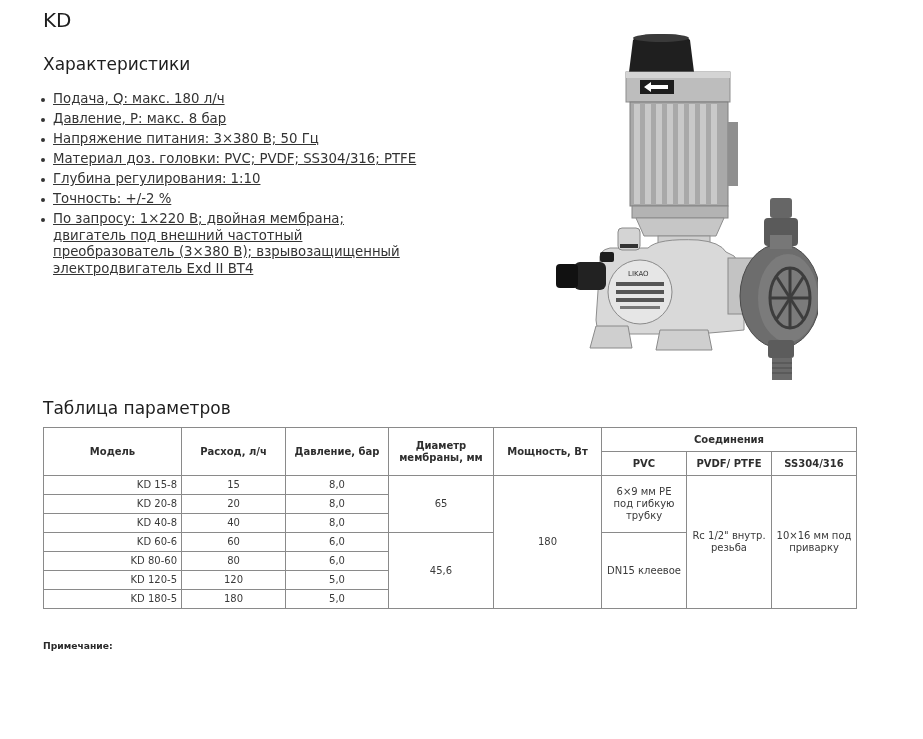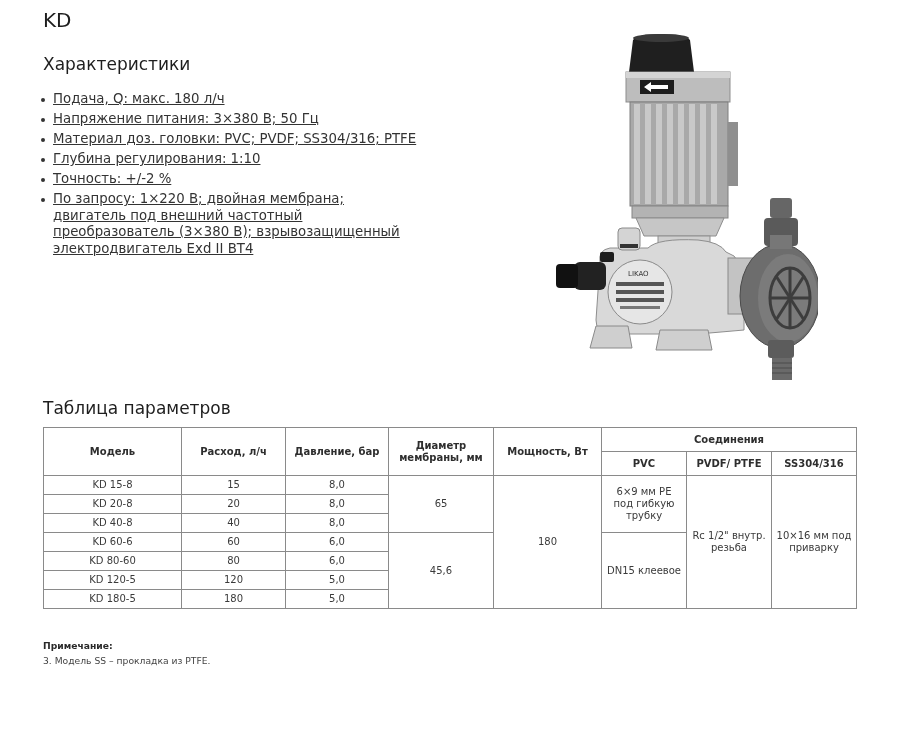--- a/index.html
+++ b/index.html
@@ -33,37 +33,38 @@
   table.params {
     position: absolute; left: 43px; top: 427px;
     border-collapse: collapse; table-layout: fixed;
     font-size: 10px; color: #3a3a3a;
   }
   table.params td, table.params th {
     border: 1.5px solid #8a8a8a; padding: 0 4px; text-align: center;
     vertical-align: middle; overflow: hidden;
   }
   table.params th { font-weight: bold; color: #2e2e2e; line-height: 12px; }
-  table.params td.model { text-align: center; }
+  table.params td.model { text-align: right; }
   table.params th.model-h { text-align: center; }
   table.params tbody td { height: 18px; line-height: 12px; }
   .notes {
     position: absolute; left: 43px; top: 638px;
     font-size: 9.2px; line-height: 15px; color: #444;
   }
   .notes .notes-title { font-weight: bold; color: #2a2a2a; }
 </style>
 </head>
 <body>
 
 <h1 class="title">KD</h1>
 
 <h2 class="section-title" id="specs-title">Характеристики</h2>
 <ul class="specs">
   <li>Подача, Q: макс. 180 л/ч</li>
+  <li>Давление, P: макс. 8 бар</li>
   <li>Напряжение питания: 3×380 В; 50 Гц</li>
   <li>Материал доз. головки: PVC; PVDF; SS304/316; PTFE</li>
   <li>Глубина регулирования: 1:10</li>
   <li>Точность: +/-2 %</li>
   <li>По запросу: 1×220 В; двойная мембрана; двигатель под внешний частотный преобразователь (3×380 В); взрывозащищенный электродвигатель Exd II BT4</li>
 </ul>
 
 <div class="product-image">
   <svg width="270" height="355" viewBox="0 0 270 355" xmlns="http://www.w3.org/2000/svg">
 
@@ -207,14 +208,13 @@
     <tr>
       <td class="model">KD 180-5</td>
       <td>180</td>
       <td>5,0</td>
     </tr>
   </tbody>
 </table>
 
 <div class="notes">
   <div class="notes-title">Примечание:</div>
-  <div>3. Модель SS – прокладка из PTFE.</div>
 </div>
 
 </body></html>

